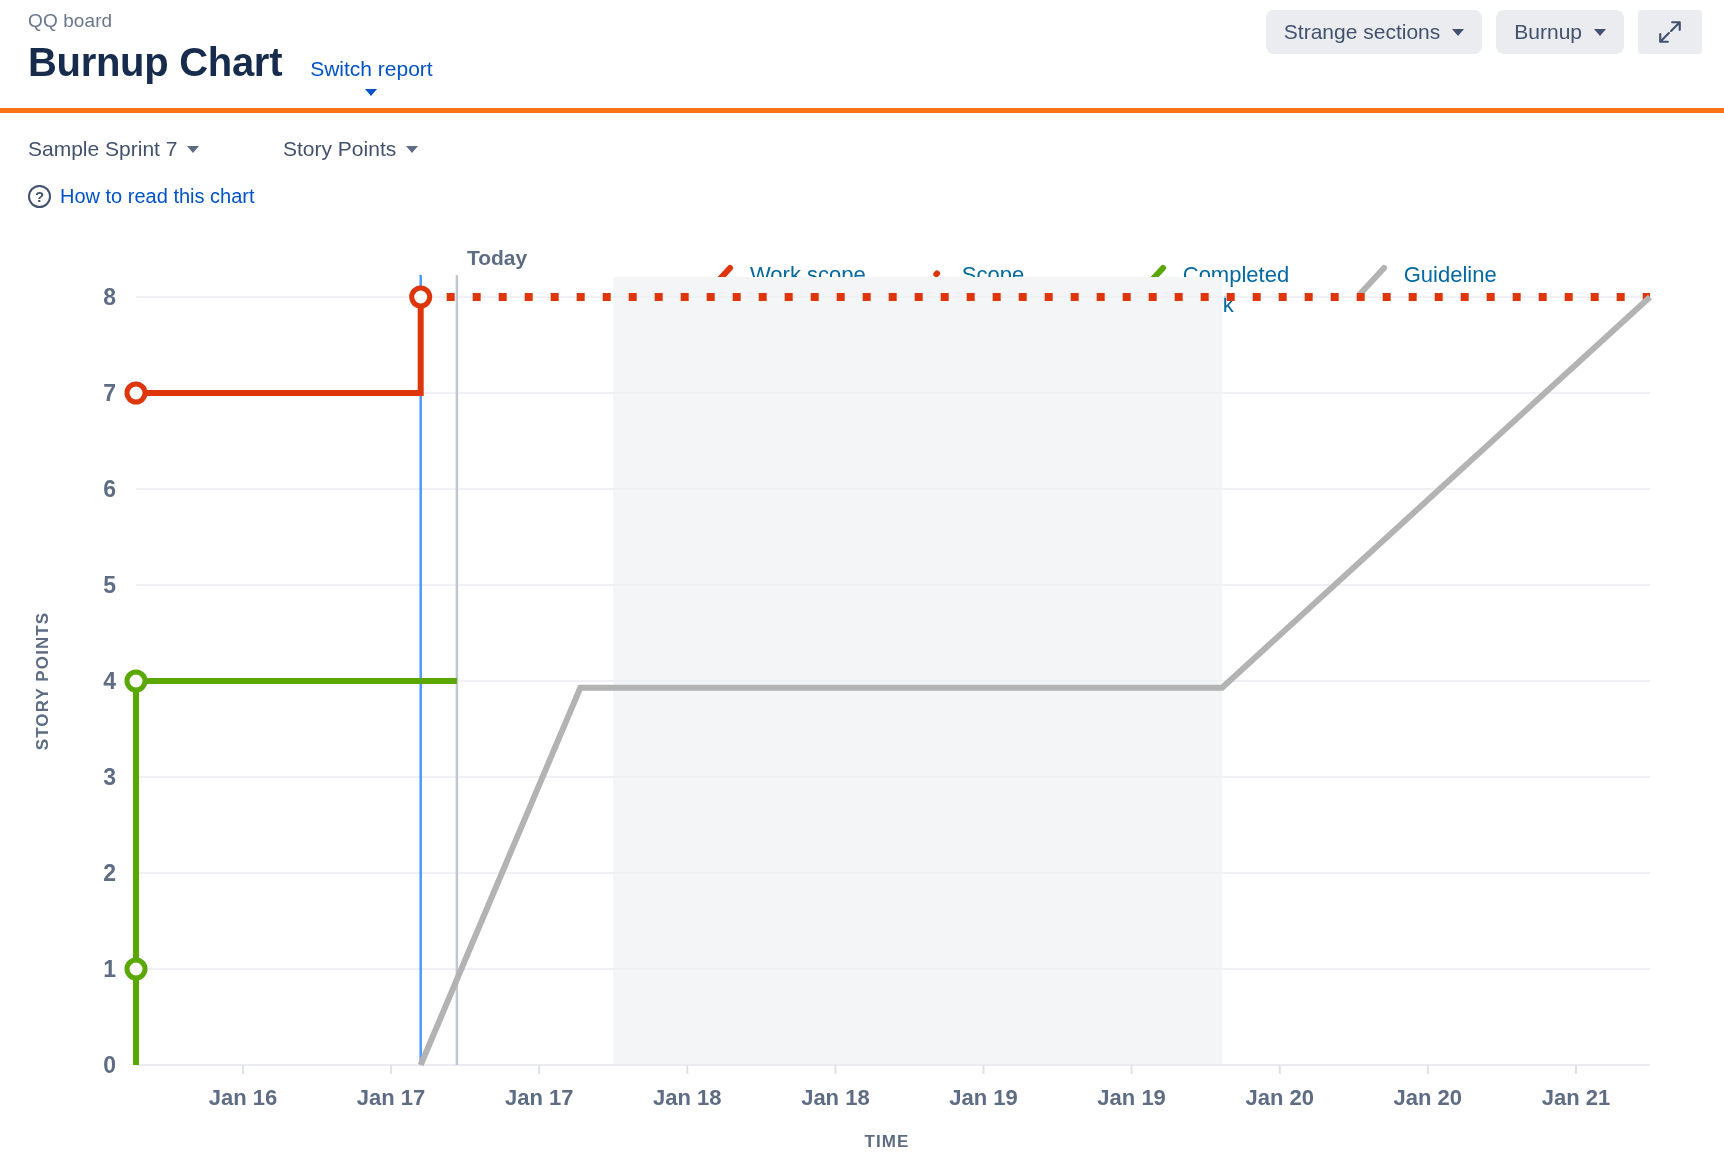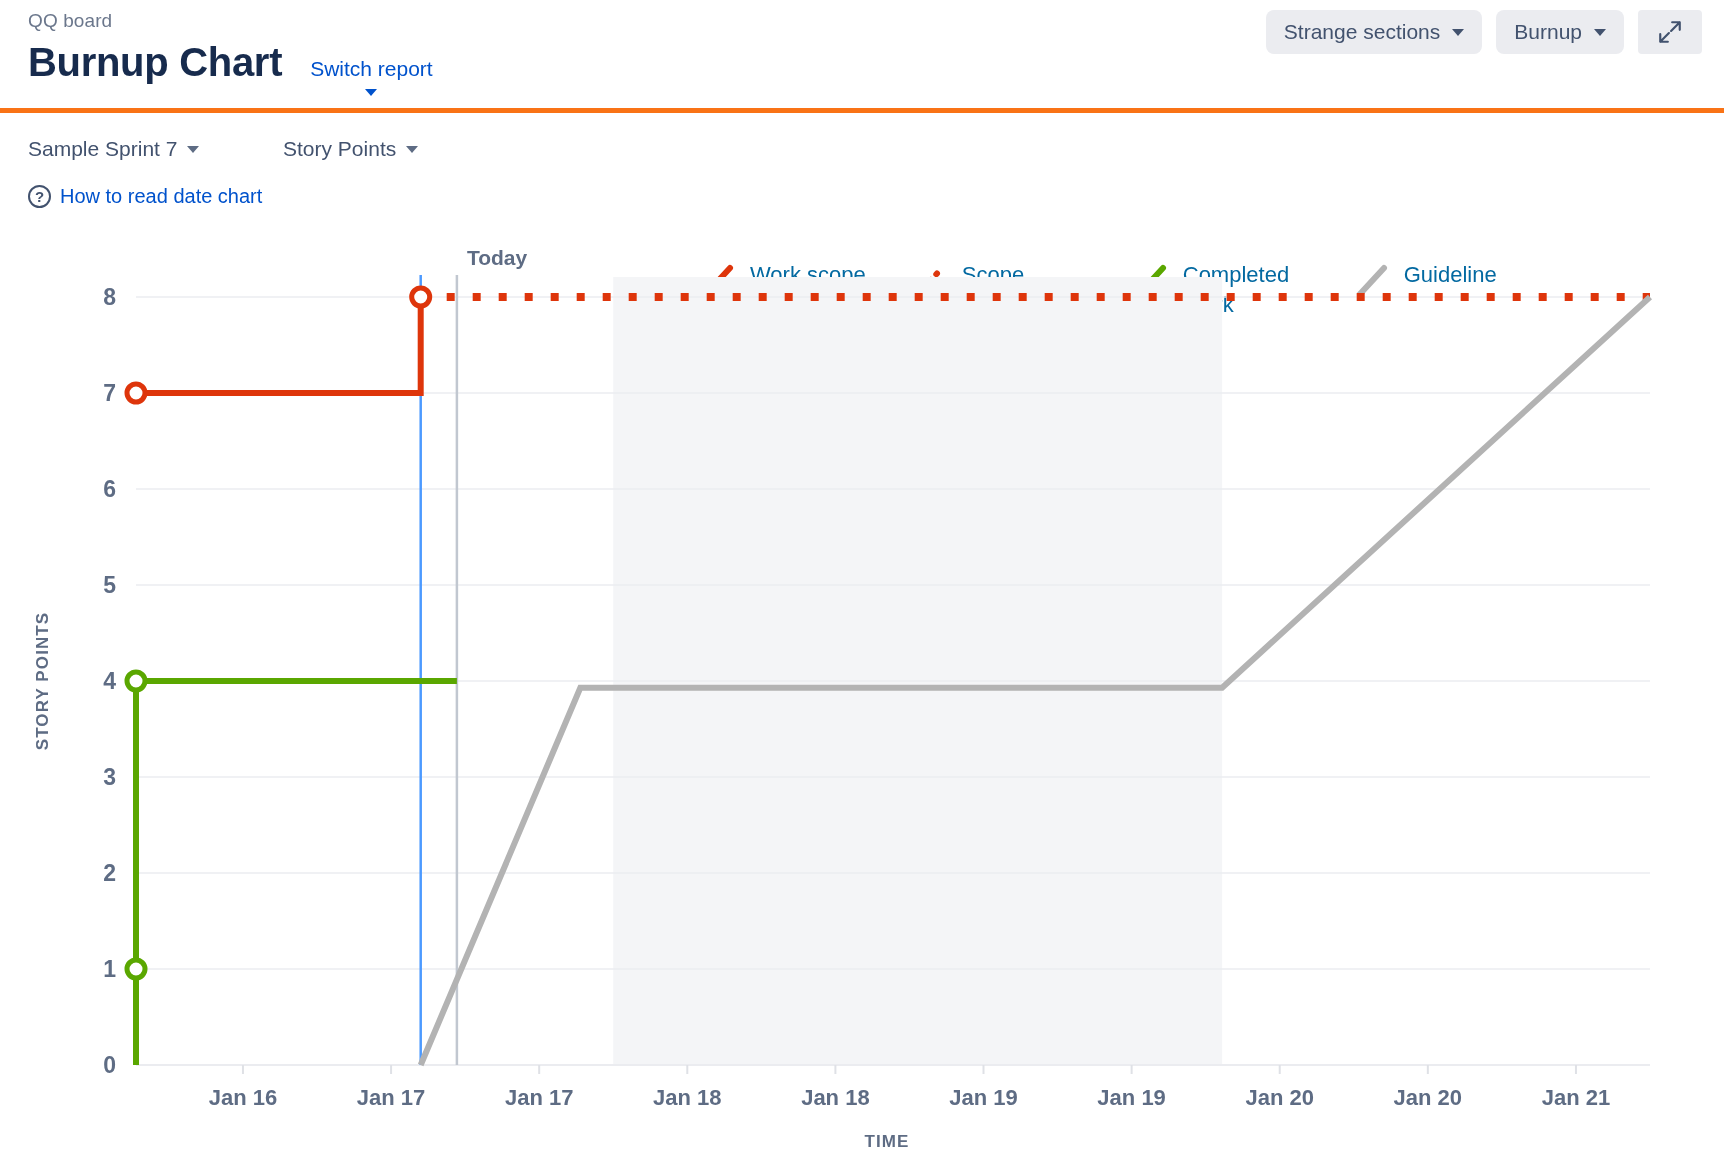--- a/index.html
+++ b/index.html
@@ -147,21 +147,21 @@
   <div class="select-pill" id="sprint-select">
     <span>Sample Sprint 7</span>
     <span class="chev chev-gray"></span>
   </div>
   <div class="select-pill" id="unit-select">
     <span>Story Points</span>
     <span class="chev chev-gray"></span>
   </div>
   <div class="how-to">
     <span class="q-icon">?</span>
-    <span>How to read date chart</span>
+    <span>How to read this chart</span>
   </div>
 
   <div class="legend">
     <div class="legend-item">
       <svg class="legend-swatch" viewBox="0 0 36 42">
         <line x1="6" y1="34" x2="30" y2="8" stroke="#DE350B" stroke-width="6" stroke-linecap="round"></line>
       </svg>
       <span class="legend-label">Work scope</span>
     </div>
     <div class="legend-item">

